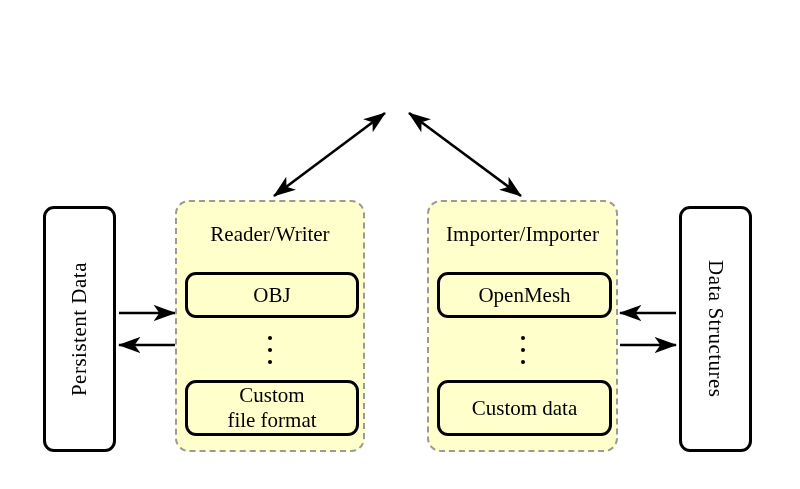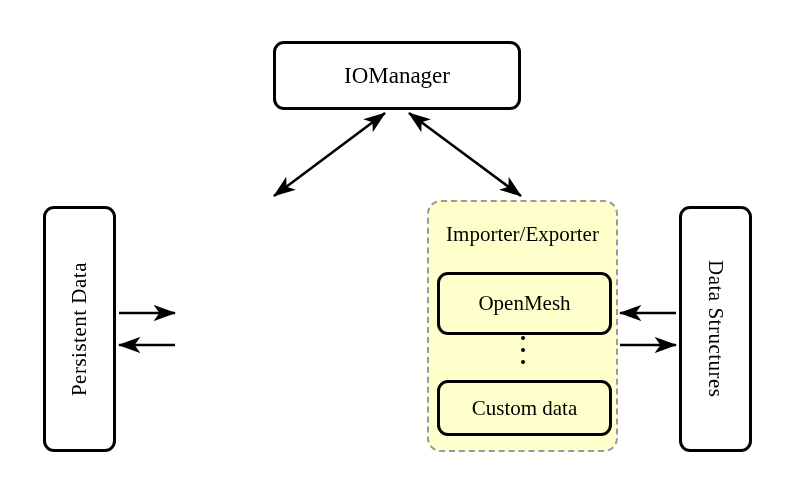--- a/index.html
+++ b/index.html
@@ -109,38 +109,54 @@
 
     <line x1="119" y1="313" x2="175" y2="313" stroke="#000000" stroke-width="2.6" marker-end="url(#ah)"></line>
 
     <line x1="175" y1="345" x2="119" y2="345" stroke="#000000" stroke-width="2.6" marker-end="url(#ah)"></line>
 
     <line x1="676" y1="313" x2="620" y2="313" stroke="#000000" stroke-width="2.6" marker-end="url(#ah)"></line>
 
     <line x1="620" y1="345" x2="676" y2="345" stroke="#000000" stroke-width="2.6" marker-end="url(#ah)"></line>
   </svg>
 
-  <div class="node box-solid io-title" style="left:273px; top:41px; width:248px; height:69px;">
-    <span>IOManager</span>
-  </div>
 
   <div class="node box-solid" style="left:43px; top:206px; width:73px; height:246px;">
     <span class="rot-ccw side-title">Persistent Data</span>
   </div>
 
   <div class="node box-solid" style="left:679px; top:206px; width:73px; height:246px;">
     <span class="rot-cw side-title">Data Structures</span>
   </div>
 
+  <div class="group-dashed" style="left:175px; top:200px; width:190px; height:252px;">
+
+    <div class="group-title grp-title" style="top:20px;">Reader/Writer</div>
+
+    <div class="node box-solid-yellow leaf-title" style="left:8px; top:70px; width:174px; height:46px;">
+      <span>OBJ</span>
+    </div>
+
+    <div class="vdots" style="left:0; right:0; top:134px; height:28px;">
+      <span></span>
+        <span></span>
+        <span></span>
+    </div>
+
+    <div class="node box-solid-yellow leaf-title" style="left:8px; top:178px; width:174px; height:56px; flex-direction:column;">
+      <span>Custom</span>
+      <span>file format</span>
+    </div>
+  </div>
 
   <div class="group-dashed" style="left:427px; top:200px; width:191px; height:252px;">
 
-    <div class="group-title grp-title" style="top:20px;">Importer/Exporter</div>
+    <div class="group-title grp-title" style="top:20px;">Importer/Importer</div>
 
-    <div class="node box-solid-yellow leaf-title" style="left:8px; top:70px; width:175px; height:63px;">
+    <div class="node box-solid-yellow leaf-title" style="left:8px; top:70px; width:175px; height:46px;">
       <span>OpenMesh</span>
     </div>
 
     <div class="vdots" style="left:0; right:0; top:134px; height:28px;">
       <span></span>
         <span></span>
         <span></span>
     </div>
 
     <div class="node box-solid-yellow leaf-title" style="left:8px; top:178px; width:175px; height:56px; flex-direction:row;">

